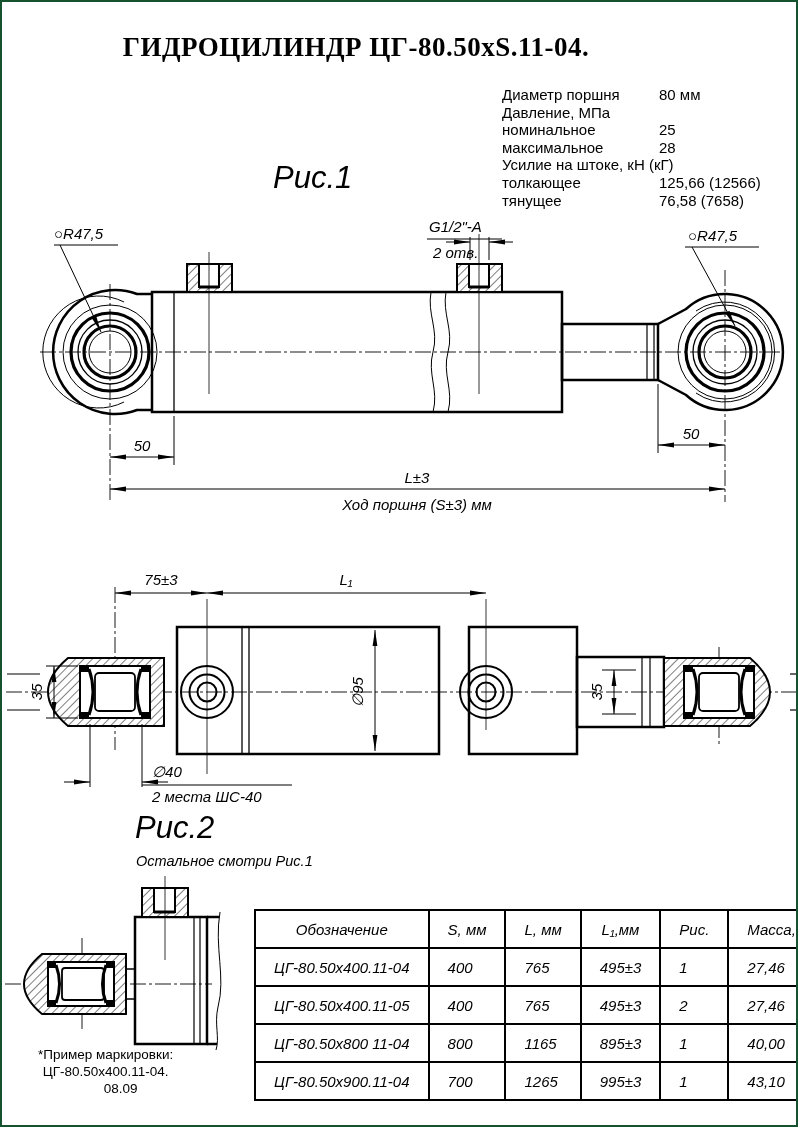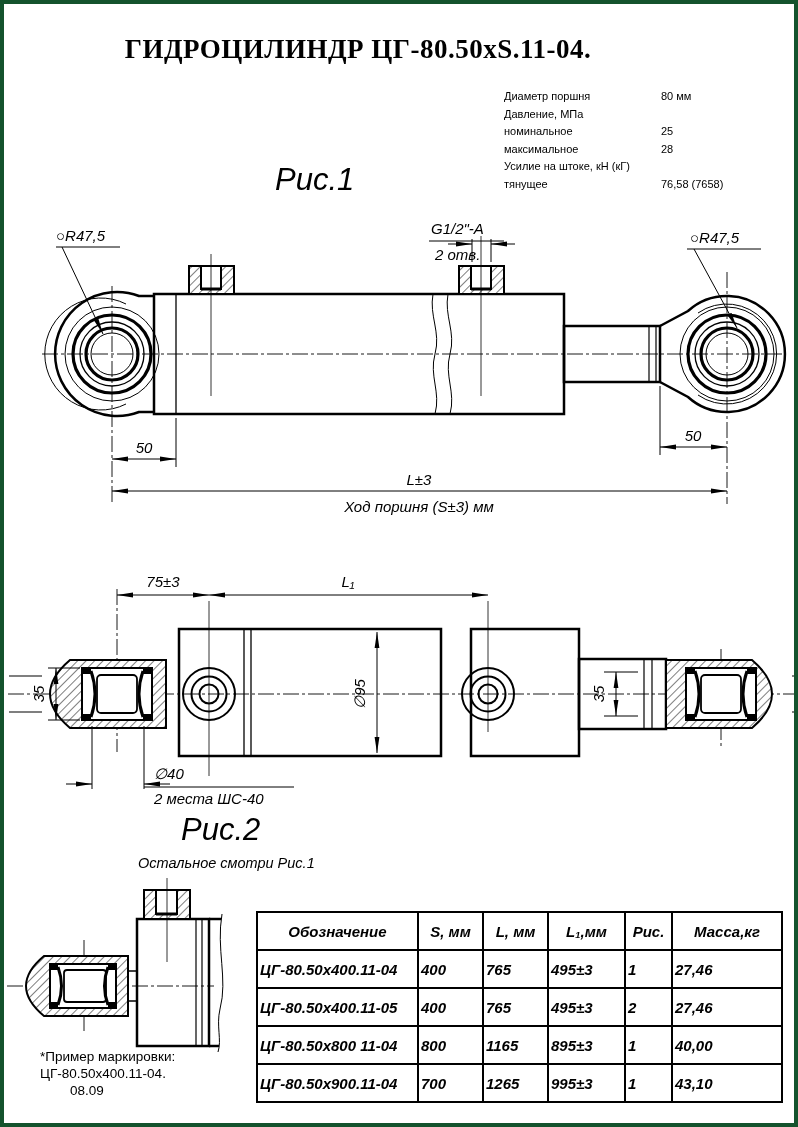--- a/index.html
+++ b/index.html
@@ -1,35 +1,35 @@
 <!DOCTYPE html>
 <html><head>
 <meta charset="utf-8">
 <style>
   html,body{margin:0;padding:0;background:#e8e8e8;}
-  .page{position:relative;width:798px;height:1127px;background:#fff;border:4px solid #14532d;
+  .page{position:relative;width:798px;height:1127px;background:#fff;border:2px solid #14532d;
         box-sizing:border-box;font-family:"Liberation Sans",sans-serif;color:#000;overflow:hidden;}
   .title{position:absolute;left:58px;top:30px;width:592px;text-align:center;
          font-family:"Liberation Serif",serif;font-weight:bold;font-size:27px;letter-spacing:.5px;}
-  .specs{position:absolute;left:500px;top:84px;width:288px;font-size:11px;line-height:17.6px;}
+  .specs{position:absolute;left:500px;top:84px;width:288px;font-size:15px;line-height:17.6px;}
   .spec-row{display:flex;}
   .spec-label{width:157px;white-space:nowrap;}
   .spec-value{flex:1;white-space:nowrap;}
   .figlabel{position:absolute;font-style:italic;font-size:31px;text-align:right;}
   #fig1-label{left:271px;top:158px;}
-  #fig2-label{left:133px;top:808px;margin-left:44px;}
+  #fig2-label{left:133px;top:808px;}
   .fig2-note{position:absolute;left:86px;top:851px;font-style:italic;font-size:14.5px;margin-left:48px;}
   svg.draw{position:absolute;left:0;top:0;}
   svg .t{font-family:"Liberation Sans",sans-serif;font-style:italic;font-size:15px;fill:#000;stroke:none;}
   svg .cl{stroke:#000;stroke-width:.9;stroke-dasharray:16 3 3 3;fill:none;}
   table.gtable{position:absolute;left:252px;top:907px;border-collapse:collapse;
         font-style:italic;font-size:15px;table-layout:fixed;}
   .gtable th,.gtable td{border:2px solid #000;vertical-align:middle;
-        height:36px;padding:0 2px;font-weight:bold;overflow:hidden;white-space:nowrap;}
-  .footnote{position:absolute;left:36px;top:1044px;font-size:13.5px;line-height:17px;}
+        height:36px;padding:0 18px;font-weight:normal;overflow:hidden;white-space:nowrap;}
+  .footnote{position:absolute;left:36px;top:1044px;font-size:13.5px;line-height:17px;text-align:center;}
   .fn-indent{padding-left:30px;}
 </style>
 </head>
 <body>
 
 <div class="page">
 
   <div class="title">ГИДРОЦИЛИНДР ЦГ-80.50хS.11-04.</div>
 
   <div class="specs">
@@ -45,20 +45,24 @@
         <span class="spec-label">номинальное</span>
         <span class="spec-value">25</span>
       </div>
     <div class="spec-row">
         <span class="spec-label">максимальное</span>
         <span class="spec-value">28</span>
       </div>
     <div class="spec-row">
         <span class="spec-label">Усилие на штоке, кН (кГ)</span>
         <span class="spec-value"></span>
+      </div>
+    <div class="spec-row">
+        <span class="spec-label">толкающее</span>
+        <span class="spec-value">125,66 (12566)</span>
       </div>
     <div class="spec-row">
         <span class="spec-label">тянущее</span>
         <span class="spec-value">76,58 (7658)</span>
       </div>
   </div>
 
   <div class="figlabel" id="fig1-label">Рис.1</div>
   <div class="figlabel" id="fig2-label">Рис.2</div>
   <div class="fig2-note">Остальное смотри Рис.1</div>

